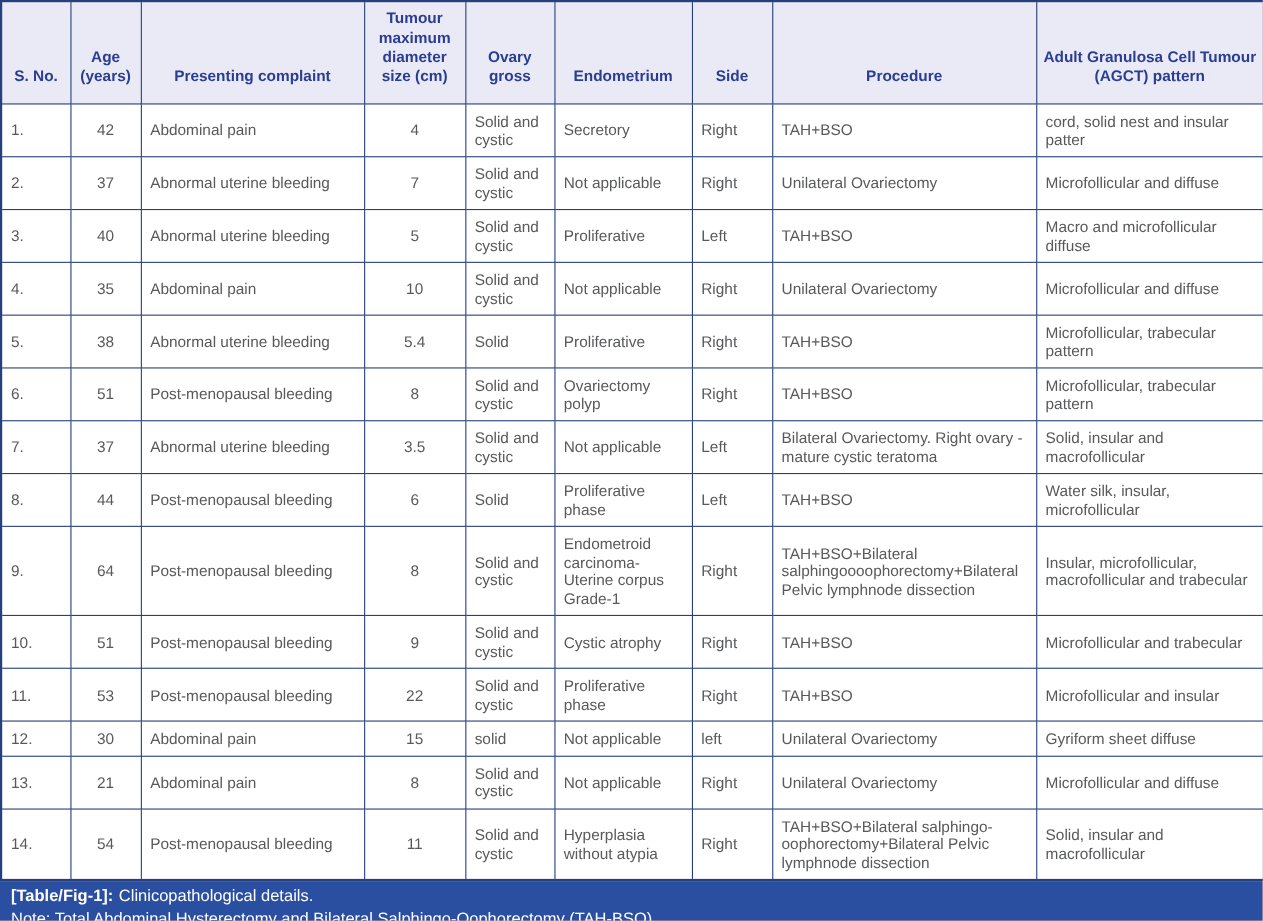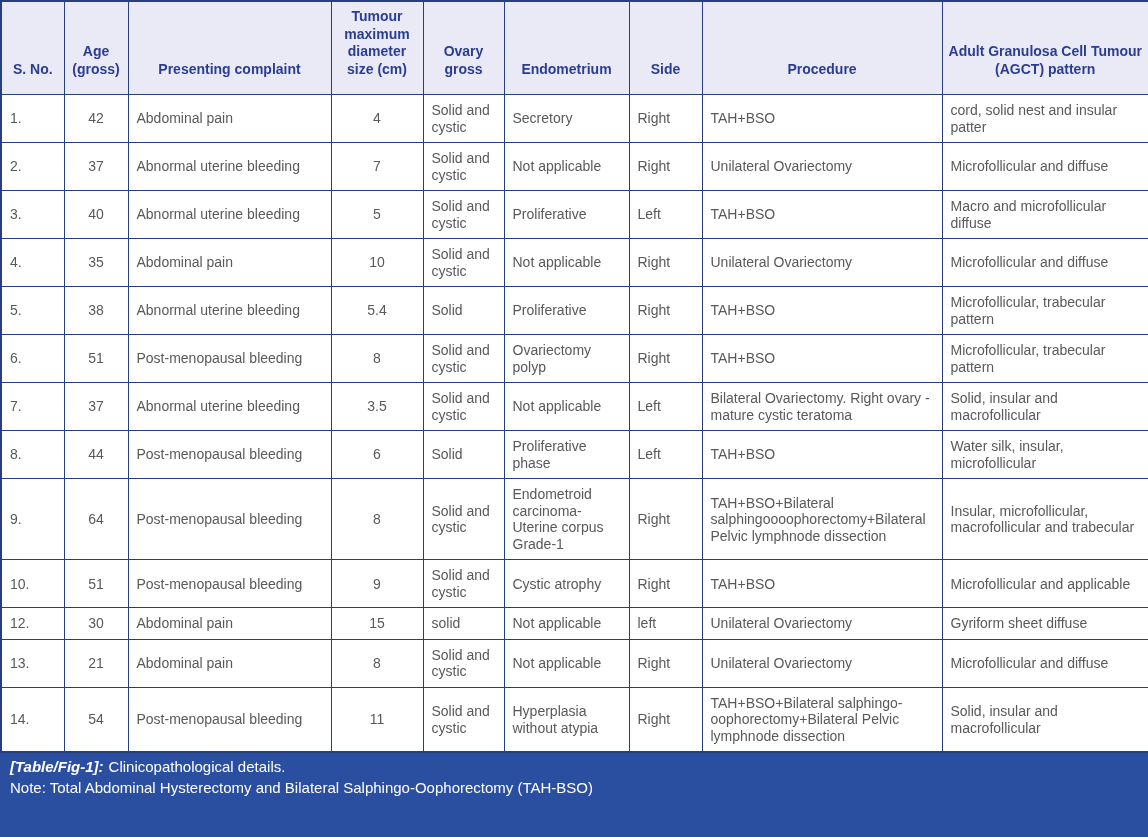--- a/index.html
+++ b/index.html
@@ -59,21 +59,20 @@
     color: #ffffff;
     padding: 4px 10px 6px 10px;
     box-sizing: border-box;
   }
   .caption-line1 {
     font-size: 15px;
     line-height: 1.35;
   }
   .caption-label {
     font-weight: bold;
-    font-style: italic;
   }
   .caption-title {
     margin-left: 5px;
     text-align: right;
   }
   .caption-note {
     font-size: 15px;
     line-height: 1.3;
   }
 </style>
@@ -90,21 +89,21 @@
       <col style="width:92px">
       <col style="width:81px">
       <col style="width:125px">
       <col style="width:73px">
       <col style="width:240px">
       <col style="width:207px">
     </colgroup>
     <thead>
       <tr id="header-row">
           <th>S. No.</th>
-          <th>Age (gross)</th>
+          <th>Age (years)</th>
           <th>Presenting complaint</th>
           <th>Tumour maximum diameter size (cm)</th>
           <th>Ovary gross</th>
           <th>Endometrium</th>
           <th>Side</th>
           <th>Procedure</th>
           <th>Adult Granulosa Cell Tumour (AGCT) pattern</th>
         </tr>
     </thead>
     <tbody id="table-body">
@@ -209,21 +208,32 @@
         </tr>
         <tr>
           <td>10.</td>
           <td>51</td>
           <td>Post-menopausal bleeding</td>
           <td>9</td>
           <td>Solid and cystic</td>
           <td>Cystic atrophy</td>
           <td>Right</td>
           <td>TAH+BSO</td>
-          <td>Microfollicular and applicable</td>
+          <td>Microfollicular and trabecular</td>
+        </tr>
+        <tr>
+          <td>11.</td>
+          <td>53</td>
+          <td>Post-menopausal bleeding</td>
+          <td>22</td>
+          <td>Solid and cystic</td>
+          <td>Proliferative phase</td>
+          <td>Right</td>
+          <td>TAH+BSO</td>
+          <td>Microfollicular and insular</td>
         </tr>
         <tr>
           <td>12.</td>
           <td>30</td>
           <td>Abdominal pain</td>
           <td>15</td>
           <td>solid</td>
           <td>Not applicable</td>
           <td>left</td>
           <td>Unilateral Ovariectomy</td>

